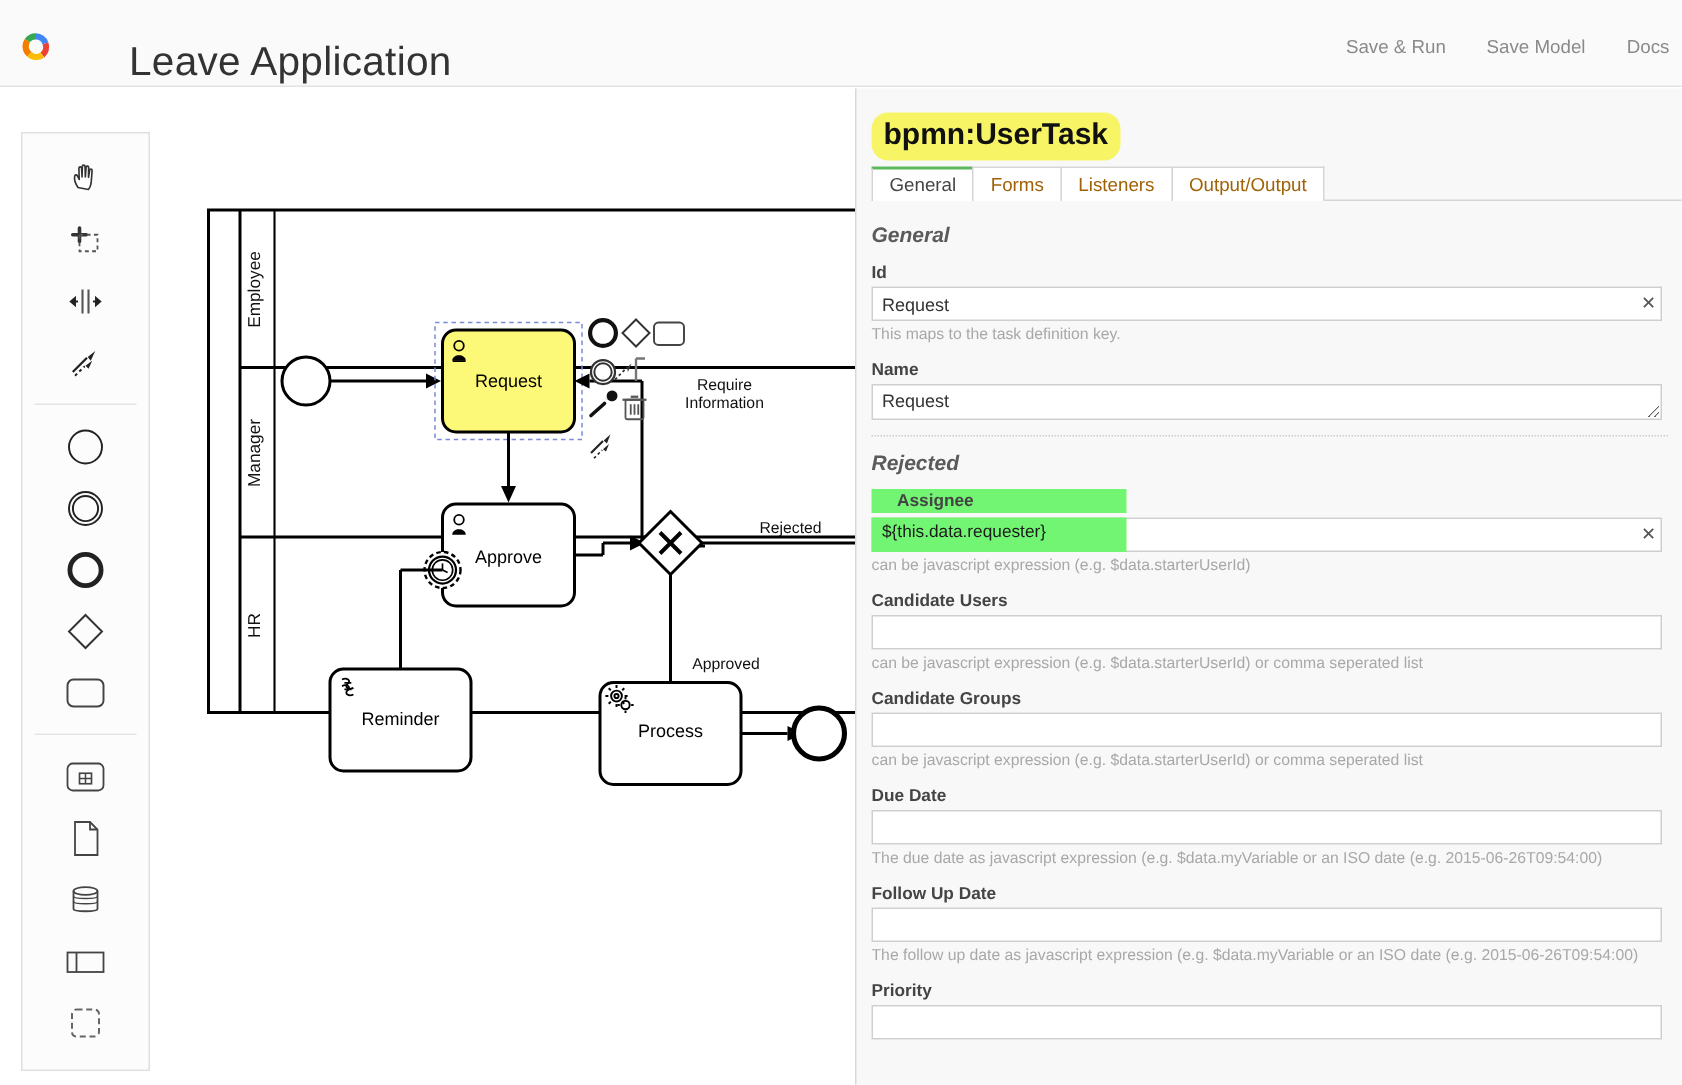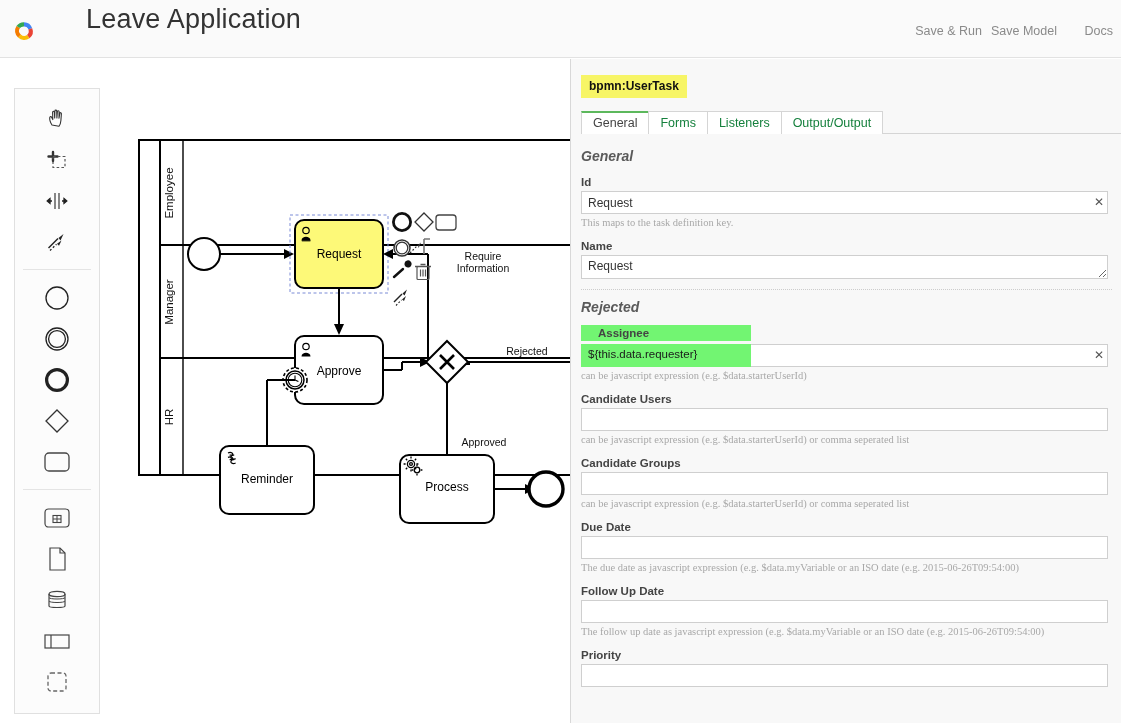--- a/index.html
+++ b/index.html
@@ -17,31 +17,31 @@
     width: 1121px; height: 58px;
     background: #fafafa;
     border-bottom: 1px solid #e2e2e2;
     display: flex; align-items: center;
   }
   #logo {
     position: absolute; left: 12px; top: 19px;
     width: 24px; height: 24px;
   }
   #app-title {
-    position: absolute; left: 86px; top: 4px;
+    position: absolute; left: 86px; top: 26px;
     font-size: 27px; color: #333333; font-weight: normal;
     letter-spacing: .2px;
     white-space: nowrap;
   }
   .hdr-nav {
     position: absolute; top: 24px;
     font-size: 12.5px; color: #8a8a8a; cursor: pointer;
     white-space: nowrap;
   }
-  #nav-save-run { right: 139px; }
+  #nav-save-run { right: 157px; }
   #nav-save-model { right: 64px; }
   #nav-docs { right: 8px; text-align: center; }
 
   
   #canvas {
     position: absolute; left: 0; top: 59px;
     width: 570px; height: 664px;
     background: #ffffff;
     overflow: hidden;
   }
@@ -74,33 +74,34 @@
   
   #panel {
     position: absolute; left: 570px; top: 59px;
     width: 551px; height: 664px;
     background: #f8f8f8;
     border-left: 1px solid #d8d8d8;
     overflow: hidden;
   }
   #panel-type {
     position: absolute; left: 10px; top: 16px;
-    font-size: 12px; font-weight: bold; color: #111;
+    font-size: 20px; font-weight: bold; color: #111;
     background: #f7f566;
     padding: 4px 8px 5px 8px;
     white-space: nowrap;
+    border-radius: 11px;
   }
   #tabs {
     position: absolute; left: 10px; top: 51px;
     display: flex; align-items: flex-end;
     border-bottom: 1px solid #d5d5d5;
     width: 541px;
   }
   .tab {
-    font-size: 12.5px; color: #15803d;
+    font-size: 12.5px; color: #a16207;
     background: #ffffff;
     border: 1px solid #d5d5d5;
     border-bottom: none;
     padding: 4px 11px 4px 11px;
     margin-right: -1px;
     cursor: pointer;
     white-space: nowrap;
     position: relative;
     top: 1px;
   }
@@ -156,21 +157,20 @@
   }
   .clear-x {
     position: absolute; right: 8px; top: 4px;
     font-size: 12px; color: #555; cursor: pointer;
     line-height: 14px;
   }
   .hint {
     font-size: 10.5px; color: #a8a8a8;
     margin: 3px 0 8px 0;
     white-space: nowrap;
-    font-family: Liberation Serif, serif;
   }
   .hl-green { background: #72f572; }
   .fld-label.hl-green { padding: 2px 4px 2px 17px; }
   #assignee-wrap { position: relative; }
   #assignee-hl {
     position: absolute; left: 0; top: 0;
     width: 170px; height: 23px;
     background: #72f572;
     pointer-events: none;
     z-index: 2;

